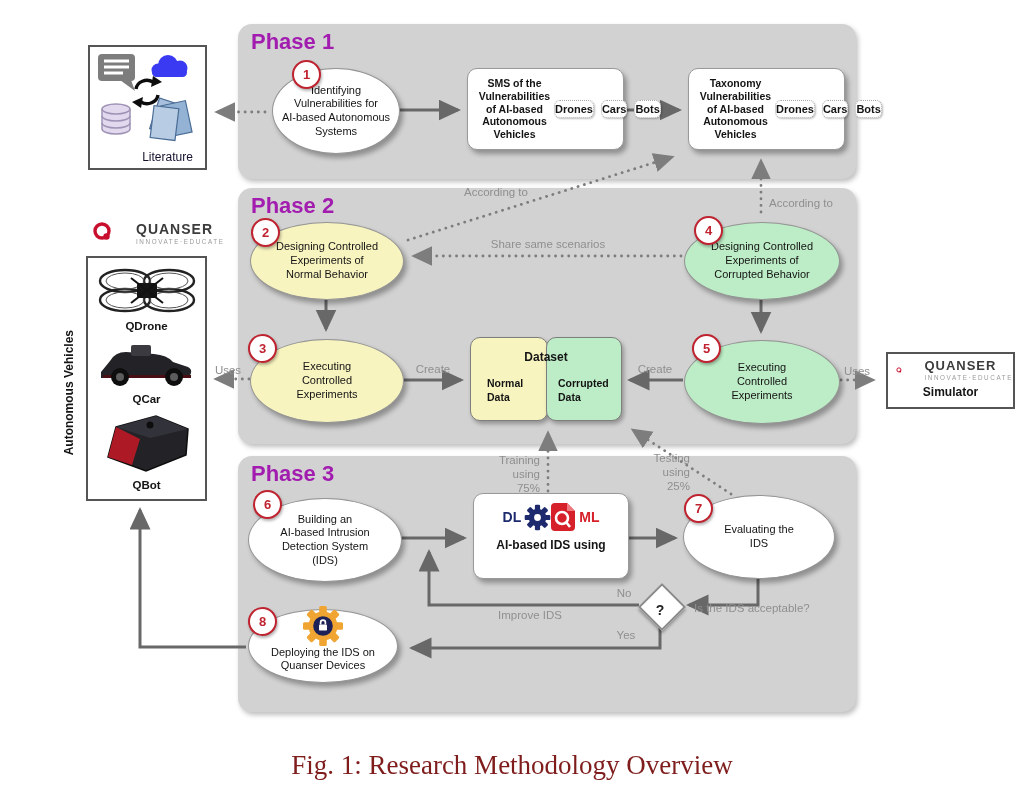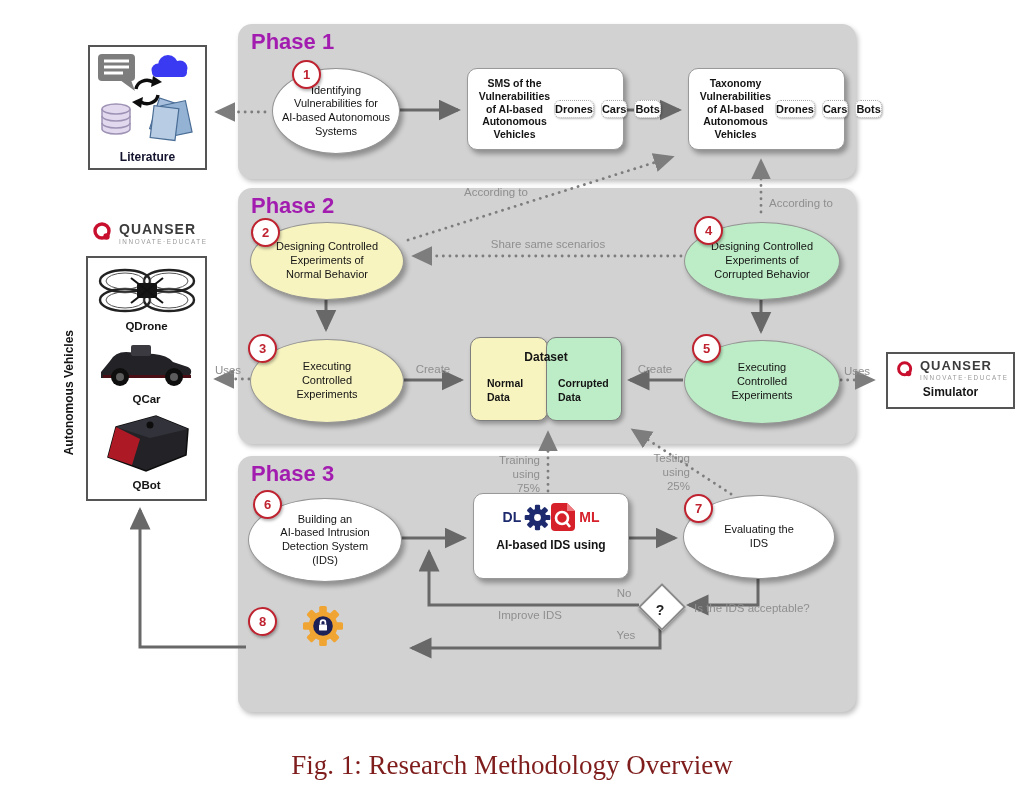--- a/index.html
+++ b/index.html
@@ -26,21 +26,21 @@
         color:#141414;white-space:pre-line;}
   .chipcol{display:flex;flex-direction:row;gap:7px;width:62px;align-items:stretch;}
   .chip{border:1.6px dotted #a8a8a8;border-radius:6px;background:#fefefe;text-align:center;
         font-weight:bold;font-size:11px;color:#141414;padding:2px 0;
         box-shadow:1px 1px 2px rgba(0,0,0,.25);}
   .elabel{position:absolute;color:#8f8f8f;font-size:11.5px;line-height:1.22;white-space:pre-line;z-index:5;}
   .ctr{text-align:center;} .rgt{text-align:right;}
   .nodetext{white-space:pre-line;}
   .frame{position:absolute;background:#fff;border:2px solid #555;box-sizing:border-box;}
   .devlabel{font-weight:bold;font-size:11.5px;color:#141414;text-align:center;}
-  .brandrow{display:flex;align-items:center;gap:5px;}
+  .brandrow{display:flex;align-items:center;gap:22px;}
   .brandtxt .bname{font-weight:bold;font-size:14px;letter-spacing:1px;color:#3c3c3c;line-height:1;}
   .brandtxt .btag{font-size:6.3px;letter-spacing:1.6px;color:#9a9a9a;margin-top:2px;}
   .vrt{position:absolute;writing-mode:vertical-rl;transform:rotate(180deg);
        font-weight:bold;font-size:12px;color:#141414;}
   #dataset-title{position:absolute;left:470px;top:350px;width:152px;text-align:center;
        font-weight:bold;font-size:12px;color:#141414;z-index:4;}
   .dshalf{position:absolute;border:1.6px solid #7e7e7e;border-radius:10px;box-sizing:border-box;
        box-shadow:2px 3px 4px rgba(0,0,0,.3);}
   .dslabel{position:absolute;font-weight:bold;font-size:10.5px;line-height:1.3;color:#141414;
        white-space:pre-line;z-index:4;}
@@ -137,21 +137,21 @@
         <path d="M12,62 v20 a14,5 0 0 0 28,0 v-20"></path>
         <path d="M12,69 a14,5 0 0 0 28,0 M12,76 a14,5 0 0 0 28,0" fill="none"></path>
         <ellipse cx="26" cy="62" rx="14" ry="5"></ellipse>
       </g>
       <g stroke="#4a6d96" stroke-width="1.2">
         <rect x="64" y="54" width="25" height="32" fill="#a8c0dd" transform="rotate(18 76 70)"></rect>
         <rect x="74" y="56" width="25" height="32" fill="#94b2d4" transform="rotate(-12 86 72)"></rect>
         <rect x="62" y="60" width="25" height="32" fill="#b8cce4" transform="rotate(7 74 76)"></rect>
       </g>
     </svg>
-    <div style="position:absolute;left:0;bottom:4px;width:100%;text-align:center;font-weight:bold;font-size:12px;color:#12122e;">Literature</div>
+    <div style="position:absolute;left:0;bottom:4px;width:100%;text-align:center;font-weight:normal;font-size:12px;color:#12122e;padding-left:20px;">Literature</div>
   </div>
 
   <div class="brandrow" style="position:absolute;left:92px;top:221px;">
     <svg width="22" height="24" viewBox="0 0 22 24">
       <circle cx="10" cy="10" r="7" fill="none" stroke="#c8102e" stroke-width="3.4"></circle>
       <circle cx="14.5" cy="15.5" r="3.2" fill="#c8102e"></circle>
     </svg>
     <div class="brandtxt">
       <div class="bname">QUANSER</div>
       <div class="btag">INNOVATE·EDUCATE</div>
@@ -321,20 +321,24 @@
 
   <div class="ellipse z3" style="left:683px;top:495px;width:150px;height:82px;">
     <span class="nodetext">Evaluating the
 IDS</span>
   </div>
   <div class="badge" style="left:684px;top:494px;">7</div>
 
   <div id="diamond"></div>
   <div id="diamond-q">?</div>
 
+  <div class="ellipse z3" style="left:248px;top:609px;width:150px;height:74px;align-items:flex-end;padding-bottom:9px;box-sizing:border-box;">
+    <span class="nodetext">Deploying the IDS on
+Quanser Devices</span>
+  </div>
   <svg width="44" height="44" viewBox="0 0 44 44" style="position:absolute;left:301px;top:604px;z-index:5;">
     <g transform="translate(22,22)">
       <g fill="#f0a432">
         <rect x="-3.8" y="-20" width="7.6" height="40" rx="1.6"></rect>
         <rect x="-3.8" y="-20" width="7.6" height="40" rx="1.6" transform="rotate(45)"></rect>
         <rect x="-3.8" y="-20" width="7.6" height="40" rx="1.6" transform="rotate(90)"></rect>
         <rect x="-3.8" y="-20" width="7.6" height="40" rx="1.6" transform="rotate(135)"></rect>
         <circle r="14.5"></circle>
       </g>
       <circle r="9.8" fill="#1c2157"></circle>

